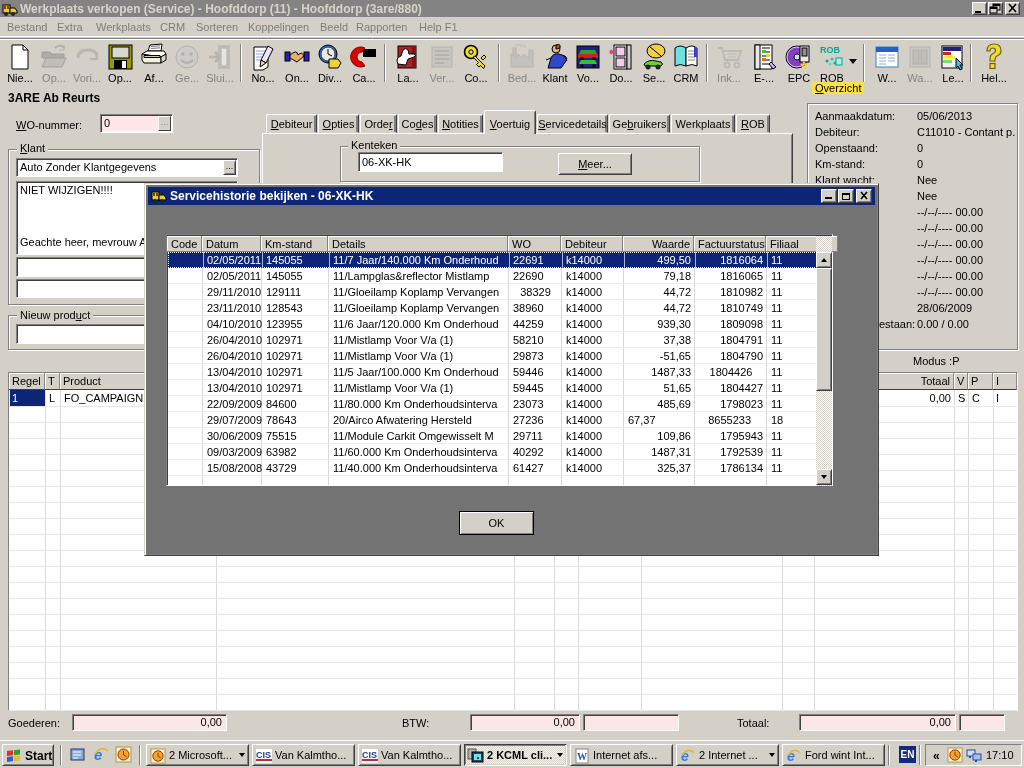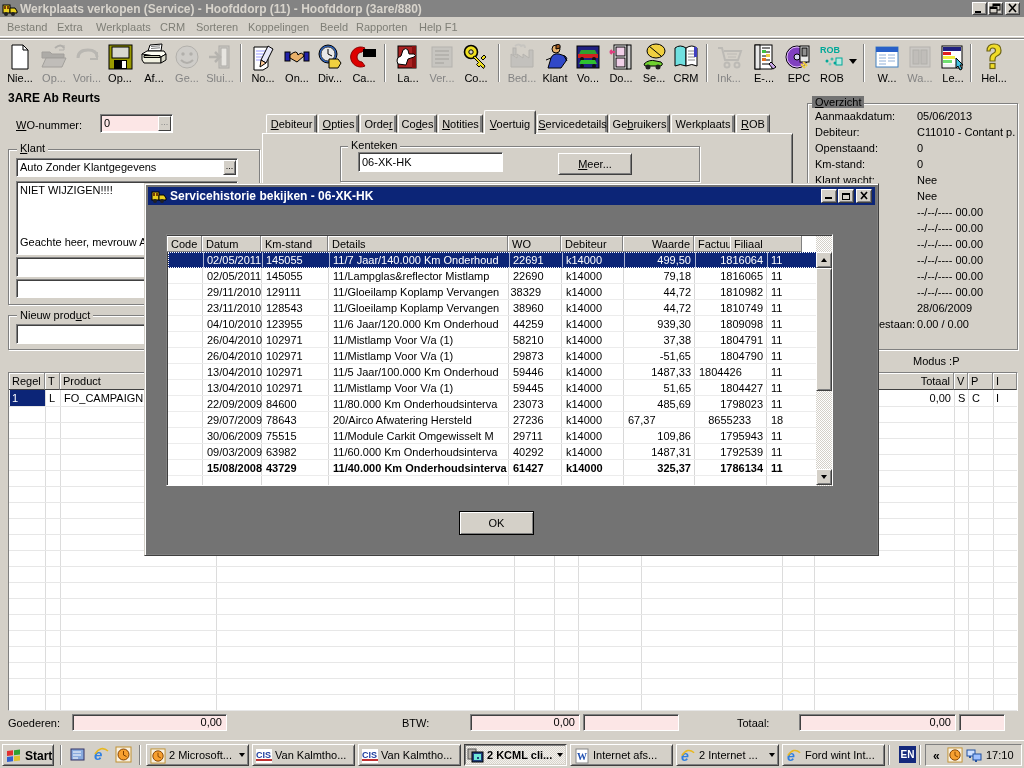--- a/index.html
+++ b/index.html
@@ -454,21 +454,21 @@
   <div class="abs" style="left:262px;top:133px;width:531px;height:240px;border:1px solid;border-color:#fff #404040 #404040 #fff;box-shadow:inset 1px 1px 0 #d4d0c8, inset -1px -1px 0 #808080;background:#d4d0c8"></div>
 
   <div class="abs group" style="left:340px;top:146px;width:360px;height:36px"></div>
   <div class="abs" style="left:348px;top:139px;background:#d4d0c8;padding:0 3px">Kenteken</div>
   <div class="abs sunken" style="left:358px;top:152px;width:145px;height:20px">
       <span style="position:absolute;left:3px;top:3px">06-XK-HK</span>
     </div>
   <div class="abs raised" style="left:558px;top:153px;width:74px;height:22px;text-align:center;padding-top:4px"><span class="u">M</span>eer...</div>
 
   <div class="abs group" style="left:807px;top:103px;width:211px;height:247px"></div>
-  <div class="abs" style="left:812px;top:96px;background:#737373;padding:0 3px"><span class="u">O</span>verzicht</div>
+  <div class="abs" style="left:812px;top:82px;background:#fde047;padding:0 3px"><span class="u">O</span>verzicht</div>
   <div id="ovz">
       <div class="abs" style="left:815px;top:110px">Aanmaakdatum:</div>
 <div class="abs" style="left:917px;top:110px">05/06/2013</div>
 <div class="abs" style="left:815px;top:126px">Debiteur:</div>
 <div class="abs" style="left:917px;top:126px">C11010 - Contant p.</div>
 <div class="abs" style="left:815px;top:142px">Openstaand:</div>
 <div class="abs" style="left:917px;top:142px">0</div>
 <div class="abs" style="left:815px;top:158px">Km-stand:</div>
 <div class="abs" style="left:917px;top:158px">0</div>
 <div class="abs" style="left:815px;top:174px">Klant wacht:</div>
@@ -580,21 +580,21 @@
     </div>
     <div id="dtable">
         <div class="dth" style="left:0px;width:35px">Code</div>
 <div class="dth" style="left:35px;width:59px">Datum</div>
 <div class="dth" style="left:94px;width:67px">Km-stand</div>
 <div class="dth" style="left:161px;width:180px">Details</div>
 <div class="dth" style="left:341px;width:53px">WO</div>
 <div class="dth" style="left:394px;width:62px">Debiteur</div>
 <div class="dth" style="left:456px;width:71px;text-align:right;padding-right:3px">Waarde</div>
 <div class="dth" style="left:527px;width:72px;text-align:right;padding-right:13px">Factuurstatus</div>
-<div class="dth" style="left:563px;width:72px">Filiaal</div>
+<div class="dth" style="left:599px;width:72px">Filiaal</div>
 <div class="dgrid" style="left:35px;height:233px"></div>
 <div class="dgrid" style="left:94px;height:233px"></div>
 <div class="dgrid" style="left:161px;height:233px"></div>
 <div class="dgrid" style="left:341px;height:233px"></div>
 <div class="dgrid" style="left:394px;height:233px"></div>
 <div class="dgrid" style="left:456px;height:233px"></div>
 <div class="dgrid" style="left:527px;height:233px"></div>
 <div class="dgrid" style="left:599px;height:233px"></div>
 <div class="drow sel" style="top:17px;width:649px;background:#0c2577;color:#fff;outline:1px dotted #fff;outline-offset:-1px;">
           <div class="dcell" style="left:0px;width:35px;text-align:left;padding-left:4px"></div>
@@ -625,21 +625,21 @@
           <div class="dcell" style="left:456px;width:71px;text-align:right;padding-right:4px">79,18</div>
           <div class="dcell" style="left:527px;width:72px;text-align:right;padding-right:4px">1816065</div>
           <div class="dcell" style="left:599px;width:50px;text-align:left;padding-left:4px">11</div>
         </div>
 <div style="position:absolute;left:1px;top:48px;width:649px;height:1px;background:#ececec"></div>
 <div class="drow" style="top:49px;width:649px;">
           <div class="dcell" style="left:0px;width:35px;text-align:left;padding-left:4px"></div>
           <div class="dcell" style="left:35px;width:59px;text-align:left;padding-left:4px">29/11/2010</div>
           <div class="dcell" style="left:94px;width:67px;text-align:left;padding-left:4px">129111</div>
           <div class="dcell" style="left:161px;width:180px;text-align:left;padding-left:4px">11/Gloeilamp Koplamp Vervangen</div>
-          <div class="dcell" style="left:324px;width:53px;text-align:right;padding-left:4px">38329</div>
+          <div class="dcell" style="left:341px;width:53px;text-align:center;padding-left:4px">38329</div>
           <div class="dcell" style="left:394px;width:62px;text-align:left;padding-left:4px">k14000</div>
           <div class="dcell" style="left:456px;width:71px;text-align:right;padding-right:4px">44,72</div>
           <div class="dcell" style="left:527px;width:72px;text-align:right;padding-right:4px">1810982</div>
           <div class="dcell" style="left:599px;width:50px;text-align:left;padding-left:4px">11</div>
         </div>
 <div style="position:absolute;left:1px;top:64px;width:649px;height:1px;background:#ececec"></div>
 <div class="drow" style="top:65px;width:649px;">
           <div class="dcell" style="left:0px;width:35px;text-align:left;padding-left:4px"></div>
           <div class="dcell" style="left:35px;width:59px;text-align:left;padding-left:4px">23/11/2010</div>
           <div class="dcell" style="left:94px;width:67px;text-align:left;padding-left:4px">128543</div>
@@ -688,21 +688,21 @@
         </div>
 <div style="position:absolute;left:1px;top:128px;width:649px;height:1px;background:#ececec"></div>
 <div class="drow" style="top:129px;width:649px;">
           <div class="dcell" style="left:0px;width:35px;text-align:left;padding-left:4px"></div>
           <div class="dcell" style="left:35px;width:59px;text-align:left;padding-left:4px">13/04/2010</div>
           <div class="dcell" style="left:94px;width:67px;text-align:left;padding-left:4px">102971</div>
           <div class="dcell" style="left:161px;width:180px;text-align:left;padding-left:4px">11/5 Jaar/100.000 Km Onderhoud</div>
           <div class="dcell" style="left:341px;width:53px;text-align:left;padding-left:4px">59446</div>
           <div class="dcell" style="left:394px;width:62px;text-align:left;padding-left:4px">k14000</div>
           <div class="dcell" style="left:456px;width:71px;text-align:right;padding-right:4px">1487,33</div>
-          <div class="dcell" style="left:527px;width:72px;text-align:left;padding-right:4px">1804426</div>
+          <div class="dcell" style="left:527px;width:72px;text-align:center;padding-right:4px">1804426</div>
           <div class="dcell" style="left:599px;width:50px;text-align:left;padding-left:4px">11</div>
         </div>
 <div style="position:absolute;left:1px;top:144px;width:649px;height:1px;background:#ececec"></div>
 <div class="drow" style="top:145px;width:649px;">
           <div class="dcell" style="left:0px;width:35px;text-align:left;padding-left:4px"></div>
           <div class="dcell" style="left:35px;width:59px;text-align:left;padding-left:4px">13/04/2010</div>
           <div class="dcell" style="left:94px;width:67px;text-align:left;padding-left:4px">102971</div>
           <div class="dcell" style="left:161px;width:180px;text-align:left;padding-left:4px">11/Mistlamp Voor V/a (1)</div>
           <div class="dcell" style="left:341px;width:53px;text-align:left;padding-left:4px">59445</div>
           <div class="dcell" style="left:394px;width:62px;text-align:left;padding-left:4px">k14000</div>
@@ -752,21 +752,21 @@
           <div class="dcell" style="left:35px;width:59px;text-align:left;padding-left:4px">09/03/2009</div>
           <div class="dcell" style="left:94px;width:67px;text-align:left;padding-left:4px">63982</div>
           <div class="dcell" style="left:161px;width:180px;text-align:left;padding-left:4px">11/60.000 Km Onderhoudsinterva</div>
           <div class="dcell" style="left:341px;width:53px;text-align:left;padding-left:4px">40292</div>
           <div class="dcell" style="left:394px;width:62px;text-align:left;padding-left:4px">k14000</div>
           <div class="dcell" style="left:456px;width:71px;text-align:right;padding-right:4px">1487,31</div>
           <div class="dcell" style="left:527px;width:72px;text-align:right;padding-right:4px">1792539</div>
           <div class="dcell" style="left:599px;width:50px;text-align:left;padding-left:4px">11</div>
         </div>
 <div style="position:absolute;left:1px;top:224px;width:649px;height:1px;background:#ececec"></div>
-<div class="drow" style="top:225px;width:649px;font-weight:bold;">
+<div class="drow" style="top:225px;width:649px;">
           <div class="dcell" style="left:0px;width:35px;text-align:left;padding-left:4px"></div>
           <div class="dcell" style="left:35px;width:59px;text-align:left;padding-left:4px">15/08/2008</div>
           <div class="dcell" style="left:94px;width:67px;text-align:left;padding-left:4px">43729</div>
           <div class="dcell" style="left:161px;width:180px;text-align:left;padding-left:4px">11/40.000 Km Onderhoudsinterva</div>
           <div class="dcell" style="left:341px;width:53px;text-align:left;padding-left:4px">61427</div>
           <div class="dcell" style="left:394px;width:62px;text-align:left;padding-left:4px">k14000</div>
           <div class="dcell" style="left:456px;width:71px;text-align:right;padding-right:4px">325,37</div>
           <div class="dcell" style="left:527px;width:72px;text-align:right;padding-right:4px">1786134</div>
           <div class="dcell" style="left:599px;width:50px;text-align:left;padding-left:4px">11</div>
         </div>

